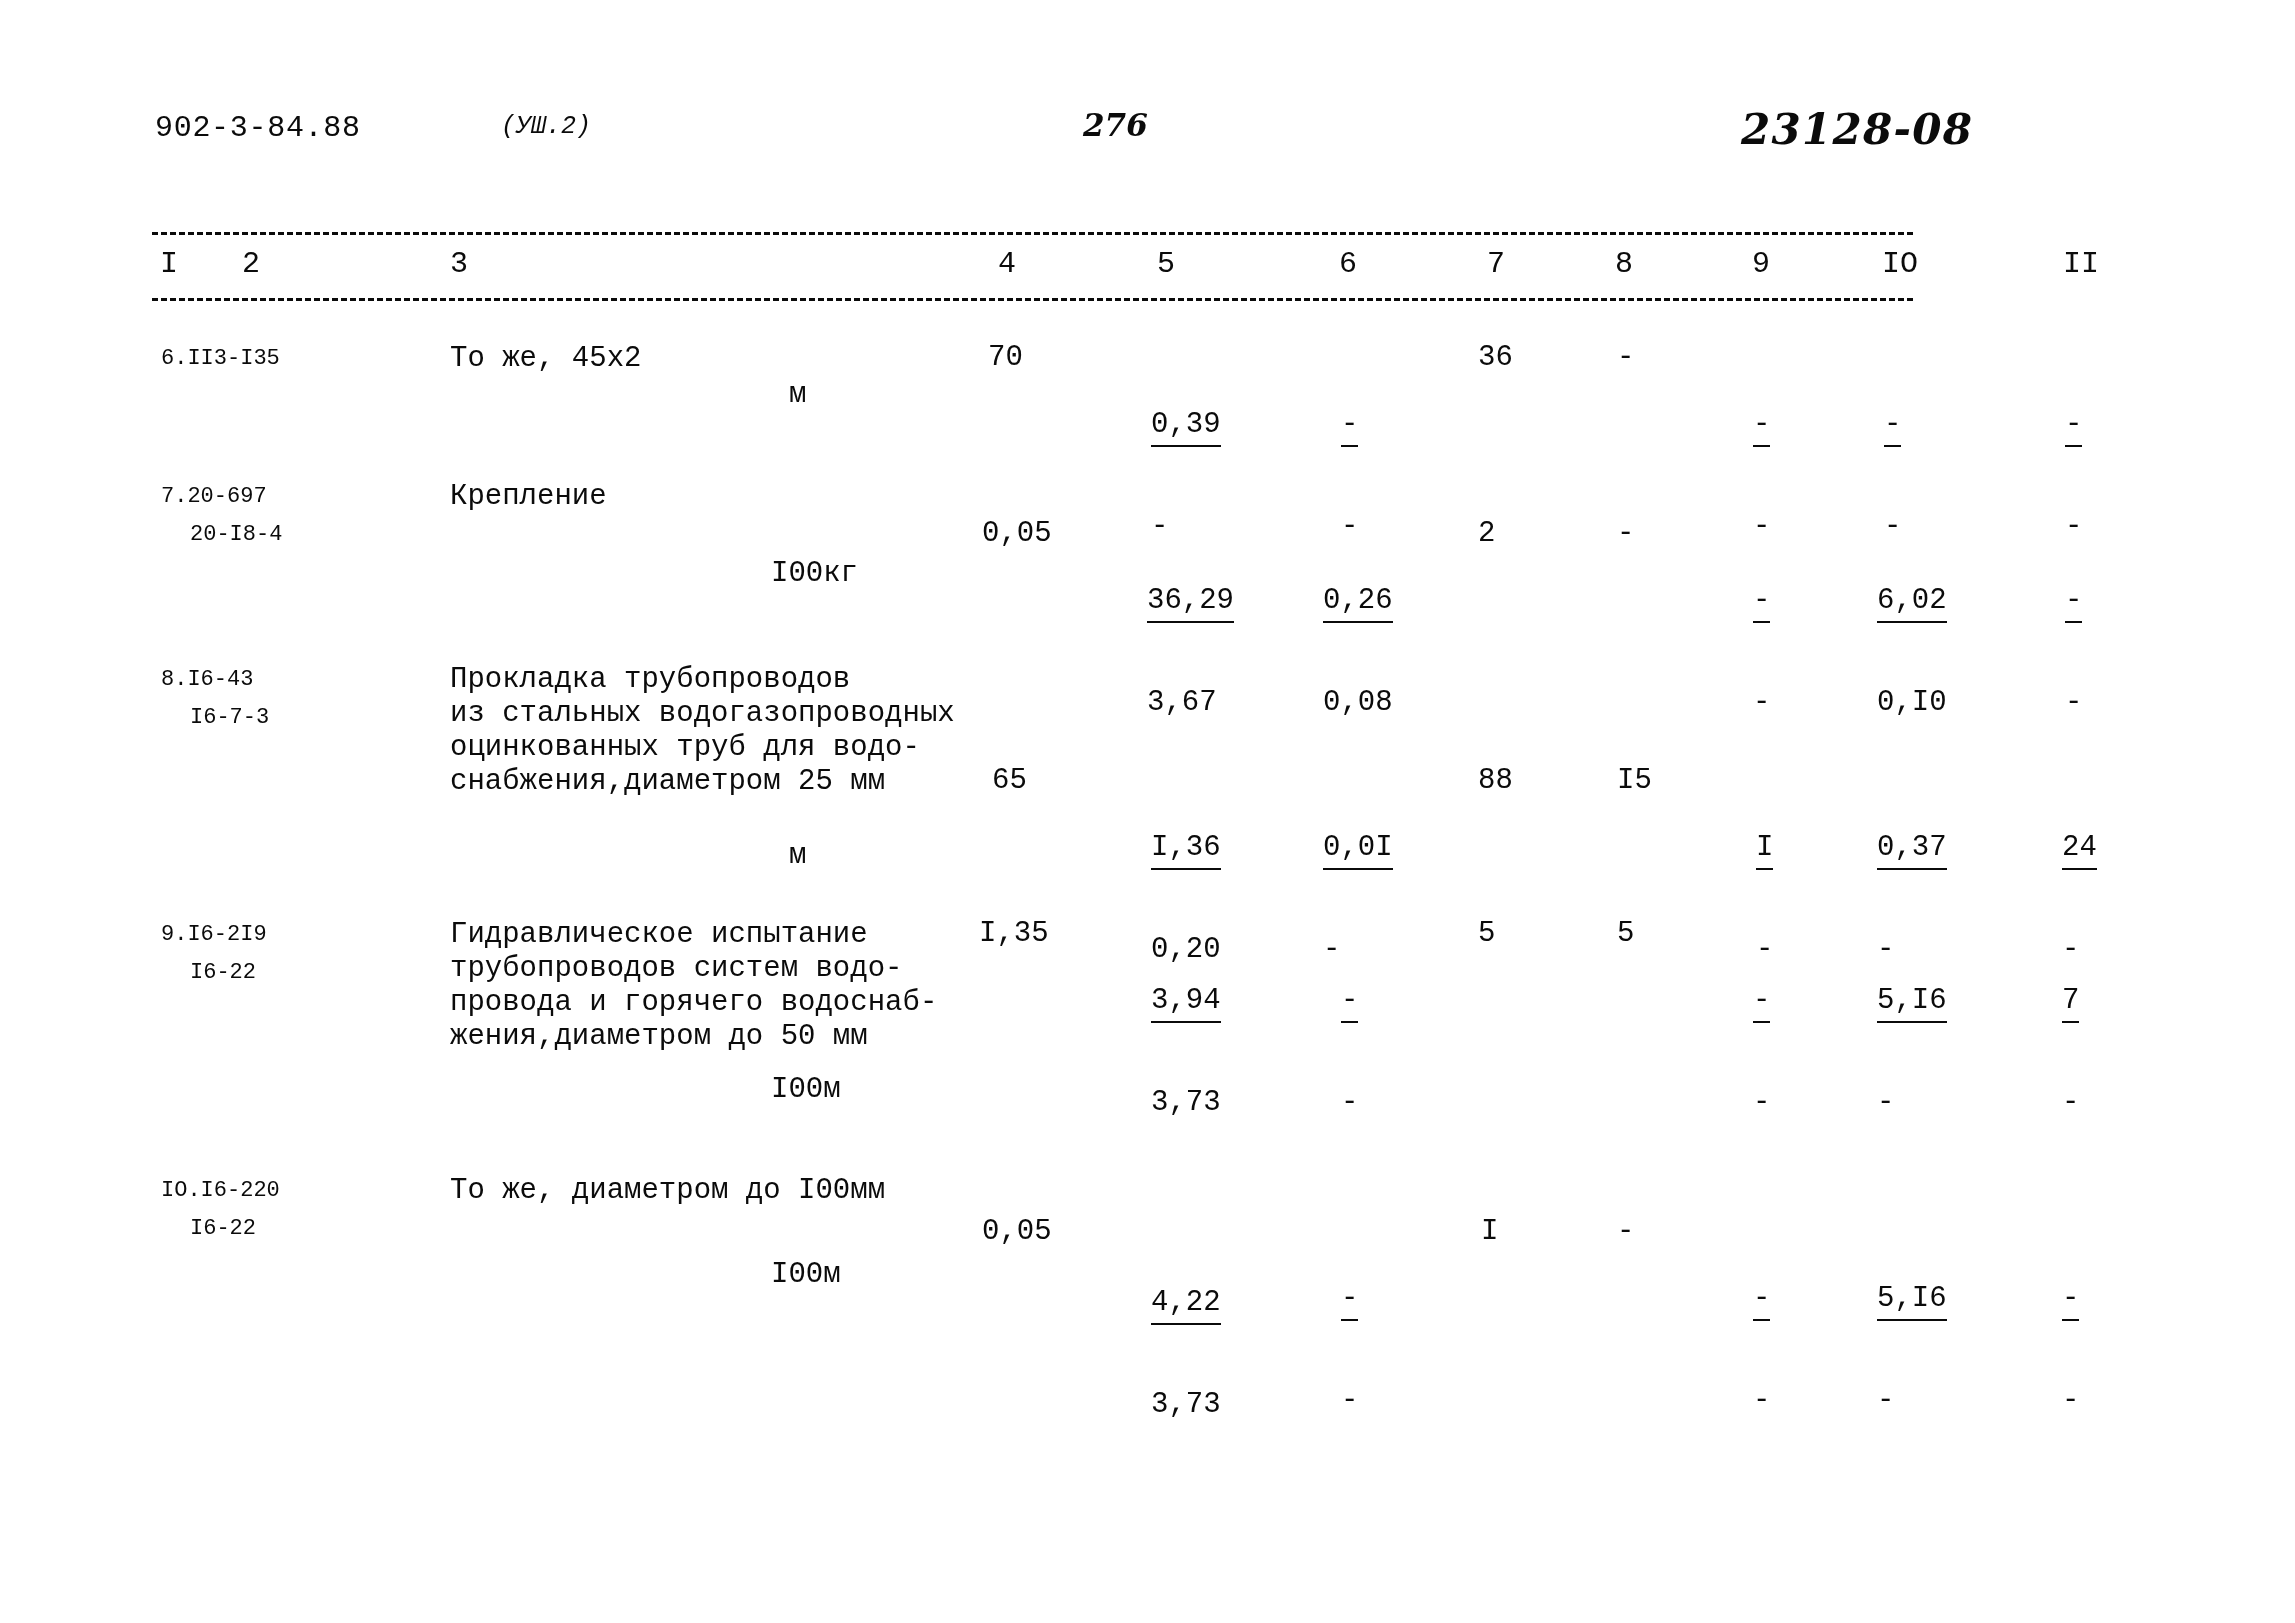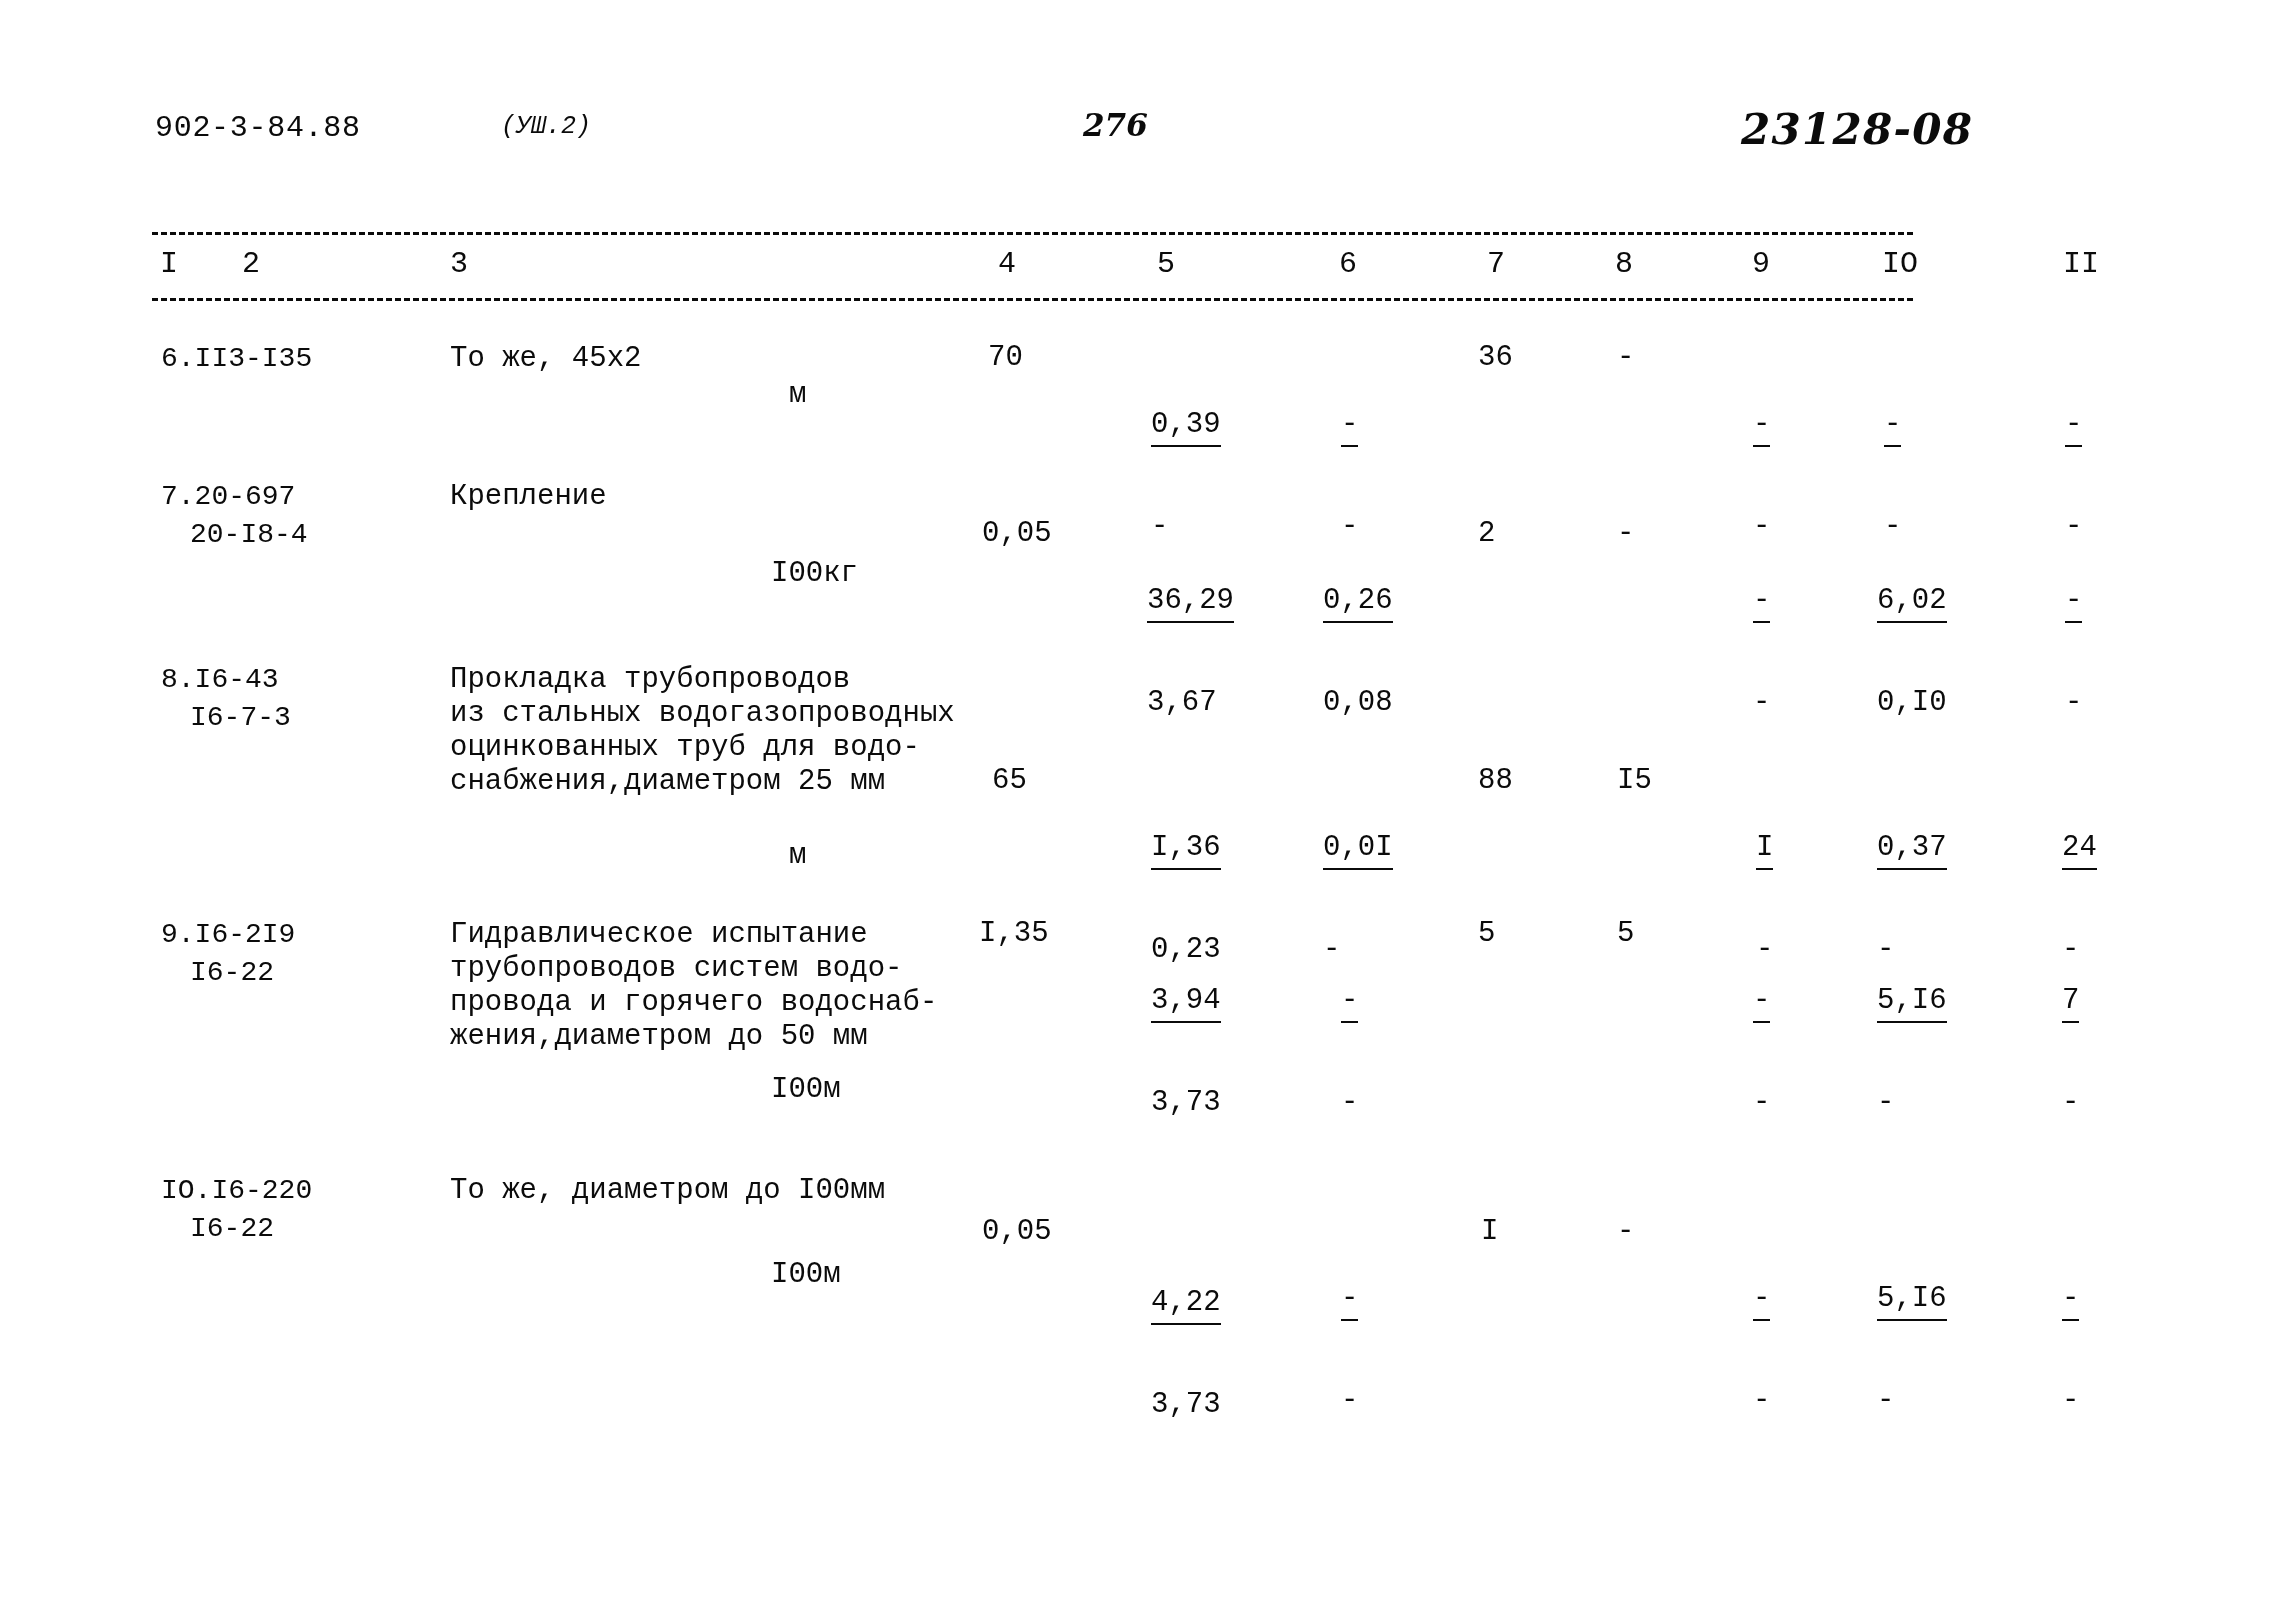--- a/index.html
+++ b/index.html
@@ -103,21 +103,21 @@
   .cell {
     position: absolute;
     font-size: 29px;
     line-height: 35px;
     white-space: pre;
   }
   .cell.num { text-align: center; }
 
   .code-cell {
     position: absolute;
-    font-size: 28px;
+    font-size: 22px;
     line-height: 37px;
     white-space: pre;
   }
   .desc-cell {
     position: absolute;
     font-size: 29px;
     line-height: 37px;
     white-space: pre;
   }
   .unit-cell {
@@ -254,21 +254,21 @@
       <span class="desc-cell" style="left:450px; top:34px">из стальных водогазопроводных</span>
       <span class="desc-cell" style="left:450px; top:68px">оцинкованных труб для водо-</span>
       <span class="desc-cell" style="left:450px; top:102px">снабжения,диаметром 25 мм</span>
 
       <span class="unit-cell" style="left:789px; top:178px">м</span>
 
       <span class="cell num" style="left:992px; top:102px">65</span>
 
       <span class="stack" style="left:1151px; top:102px">
         <span class="line1"><span class="val u">I,36</span></span>
-        <span class="line2">0,23</span>
+        <span class="line2">0,20</span>
       </span>
 
       <span class="stack" style="left:1323px; top:102px">
         <span class="line1"><span class="val u">0,0I</span></span>
         <span class="line2">-</span>
       </span>
 
       <span class="cell num" style="left:1478px; top:102px">88</span>
       <span class="cell num" style="left:1617px; top:102px">I5</span>
 

